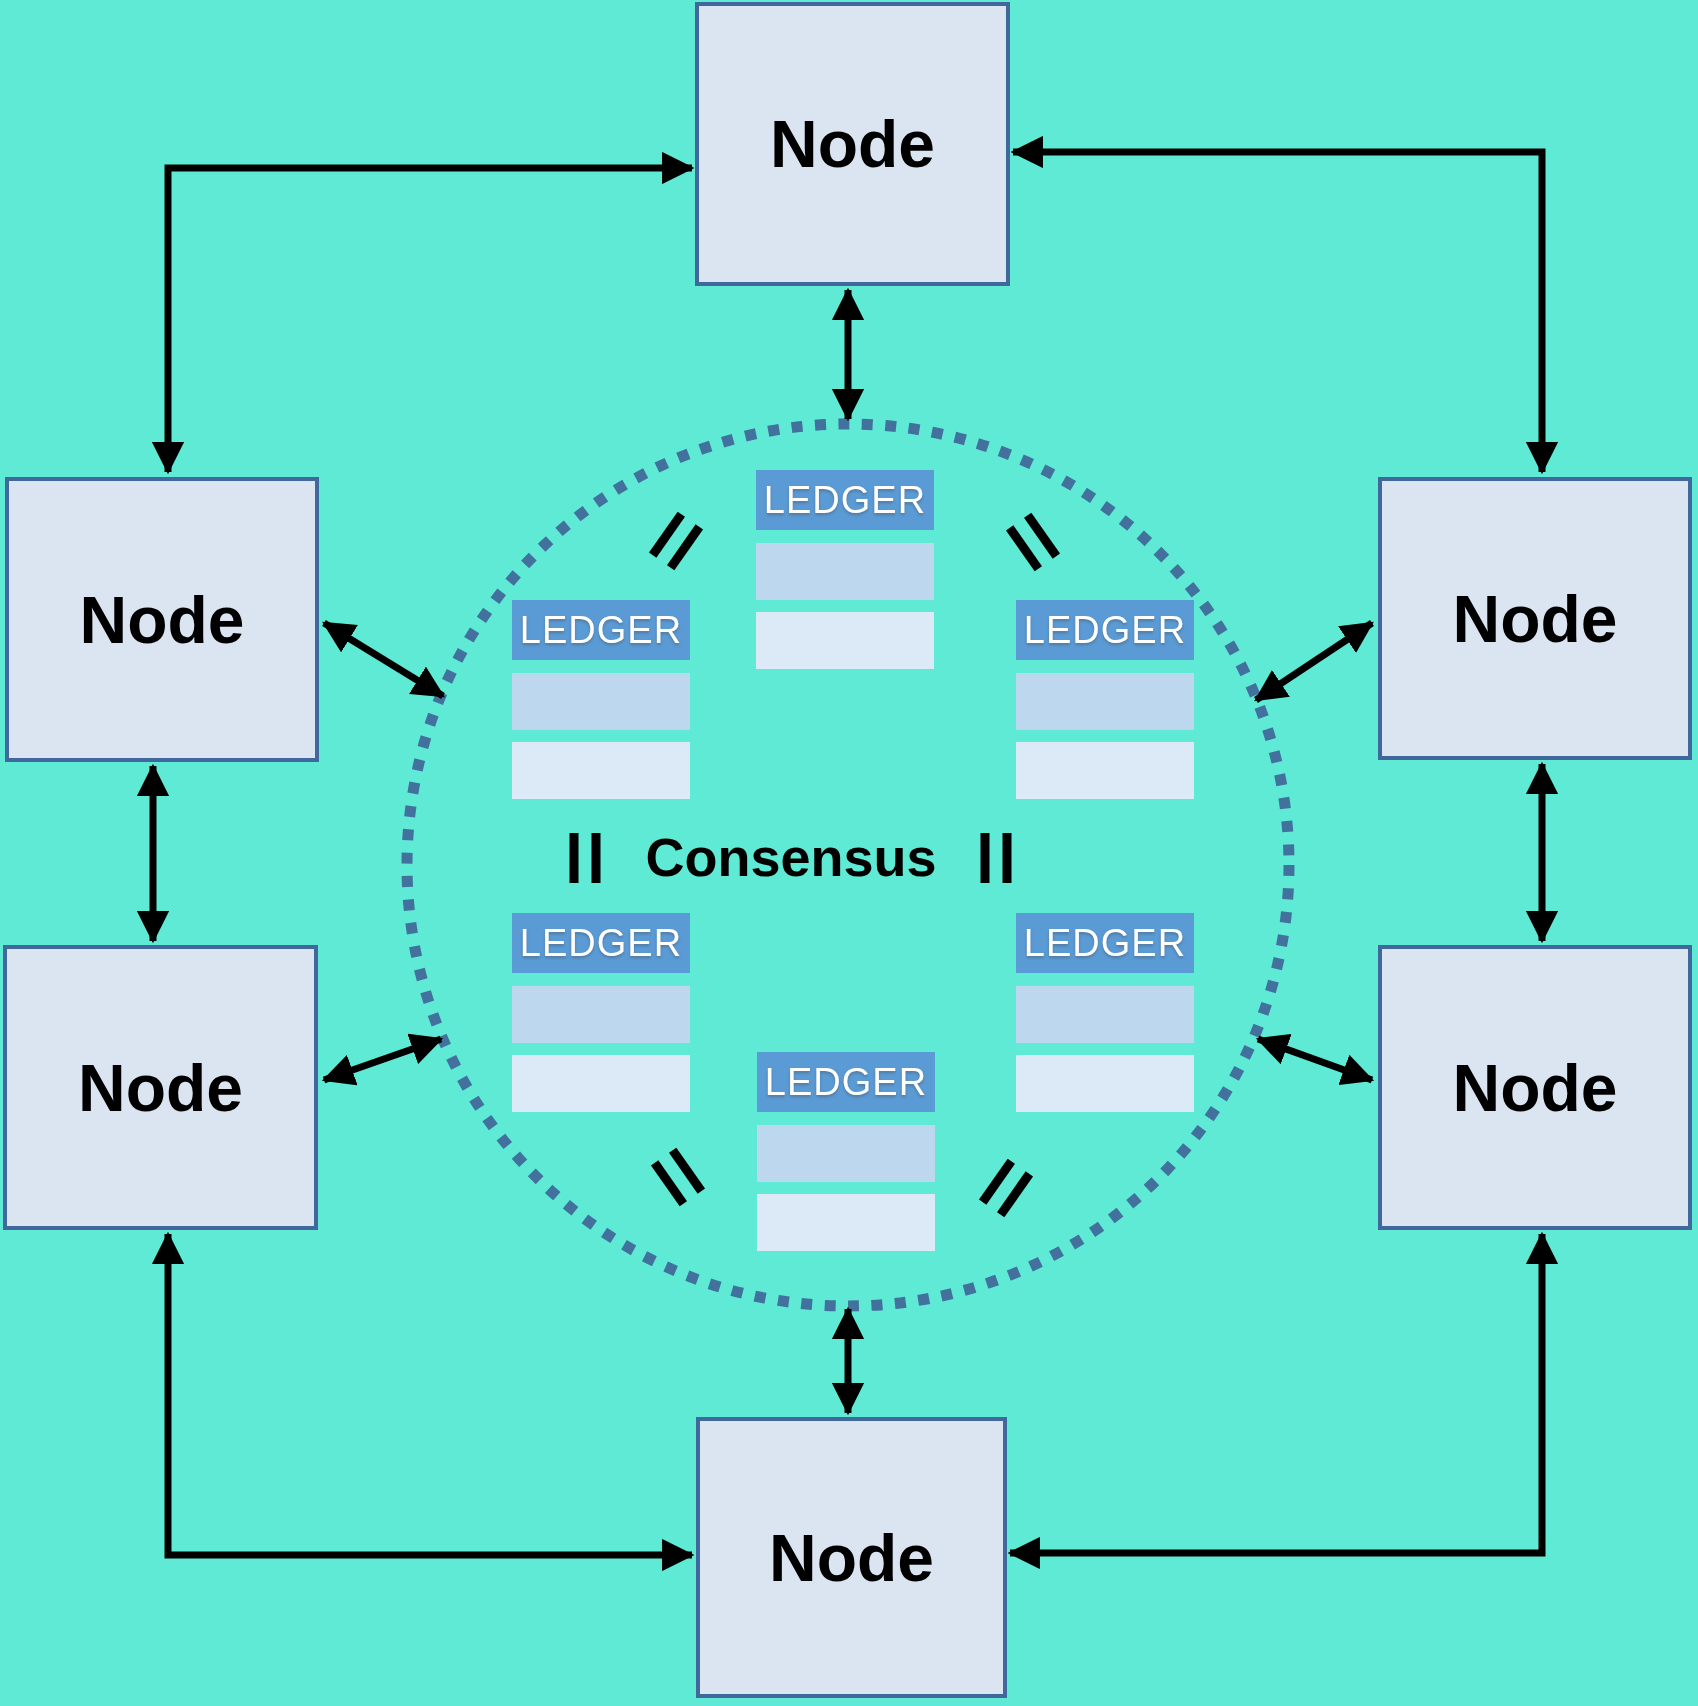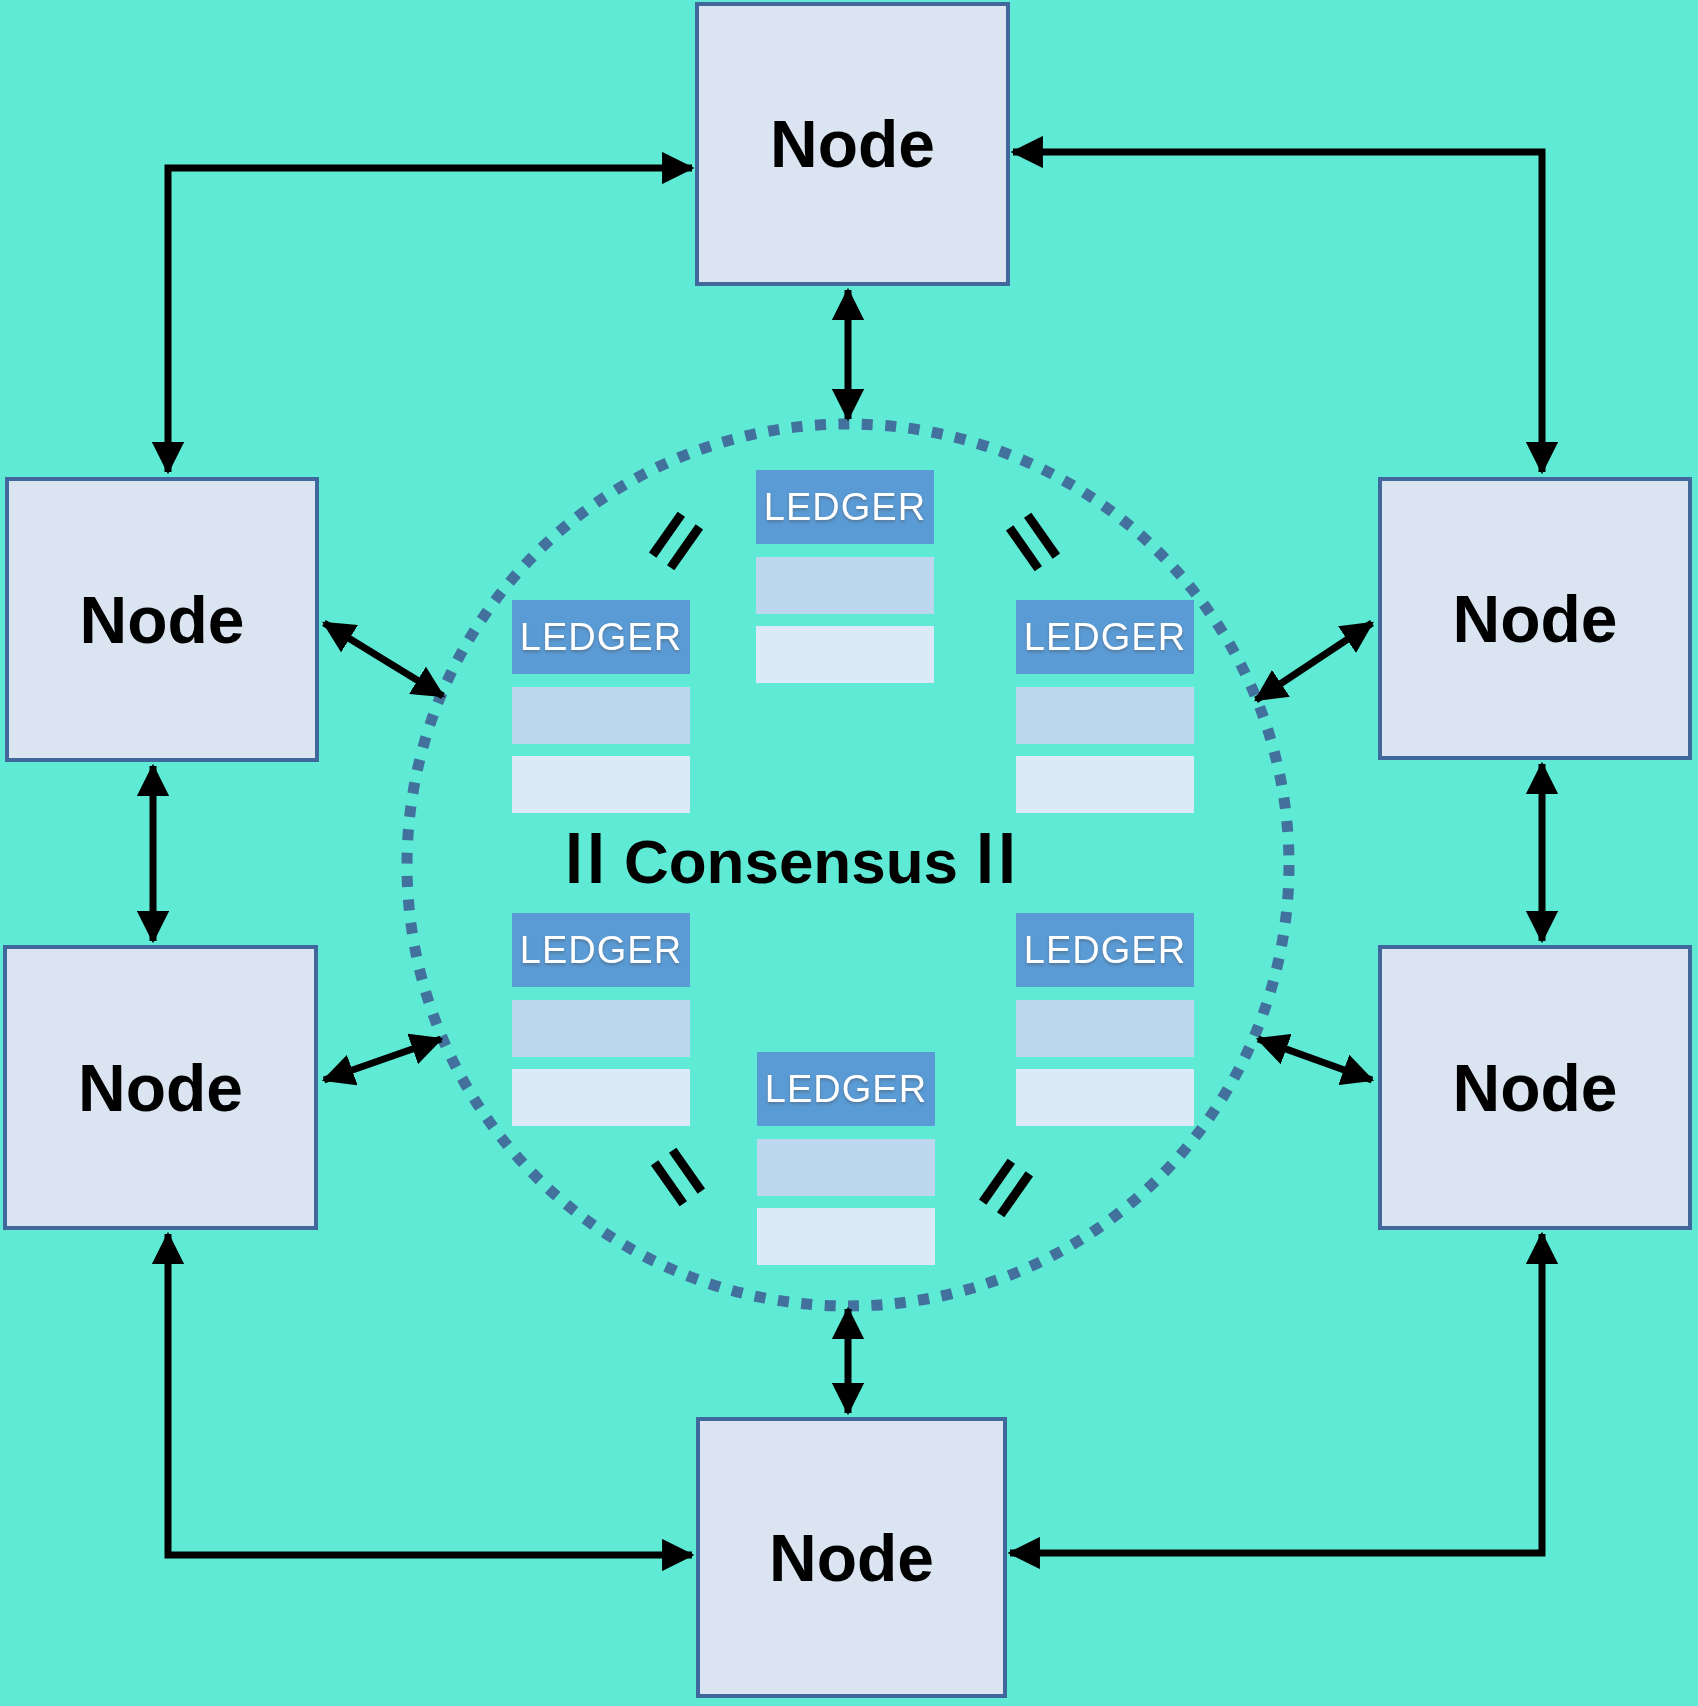--- a/index.html
+++ b/index.html
@@ -21,31 +21,31 @@
   .ah{fill:var(--connector);}
   .dotring{fill:none;stroke:var(--circle-dotted);stroke-width:11;stroke-dasharray:11 12.5;}
   .node{
     position:absolute;box-sizing:border-box;
     background:var(--node-fill);border:4px solid var(--node-border);
     display:flex;align-items:center;justify-content:center;
     font-size:66px;font-weight:bold;color:#000;
   }
   .ledger{position:absolute;width:178px;}
   .ledger .hdr{
-    box-sizing:border-box;height:74px;background:var(--ledger-header);
+    box-sizing:border-box;height:60px;background:var(--ledger-header);
     color:#fff;font-size:38px;display:flex;align-items:center;justify-content:center;
     text-shadow:0 2px 3px rgba(70,70,70,.4);letter-spacing:1px;
   }
   .ledger .row{height:57px;margin-top:12px;}
   .ledger .hdr + .row{margin-top:13px;}
   .row-a{background:var(--ledger-row-a);}
   .row-b{background:var(--ledger-row-b);}
   .consensus{
     position:absolute;left:541px;top:826px;width:500px;text-align:center;
-    font-size:62px;font-weight:bold;color:#000;
+    font-size:54px;font-weight:bold;color:#000;
   }
   .eq{
     position:absolute;width:50px;height:31px;
     display:flex;flex-direction:column;justify-content:space-between;
   }
   .eq .bar{height:9px;background:var(--connector);}
   
   #node-top{left:695px;top:2px;width:315px;height:284px;}
   #node-ul{left:5px;top:477px;width:314px;height:285px;}
   #node-ll{left:3px;top:945px;width:315px;height:285px;}

